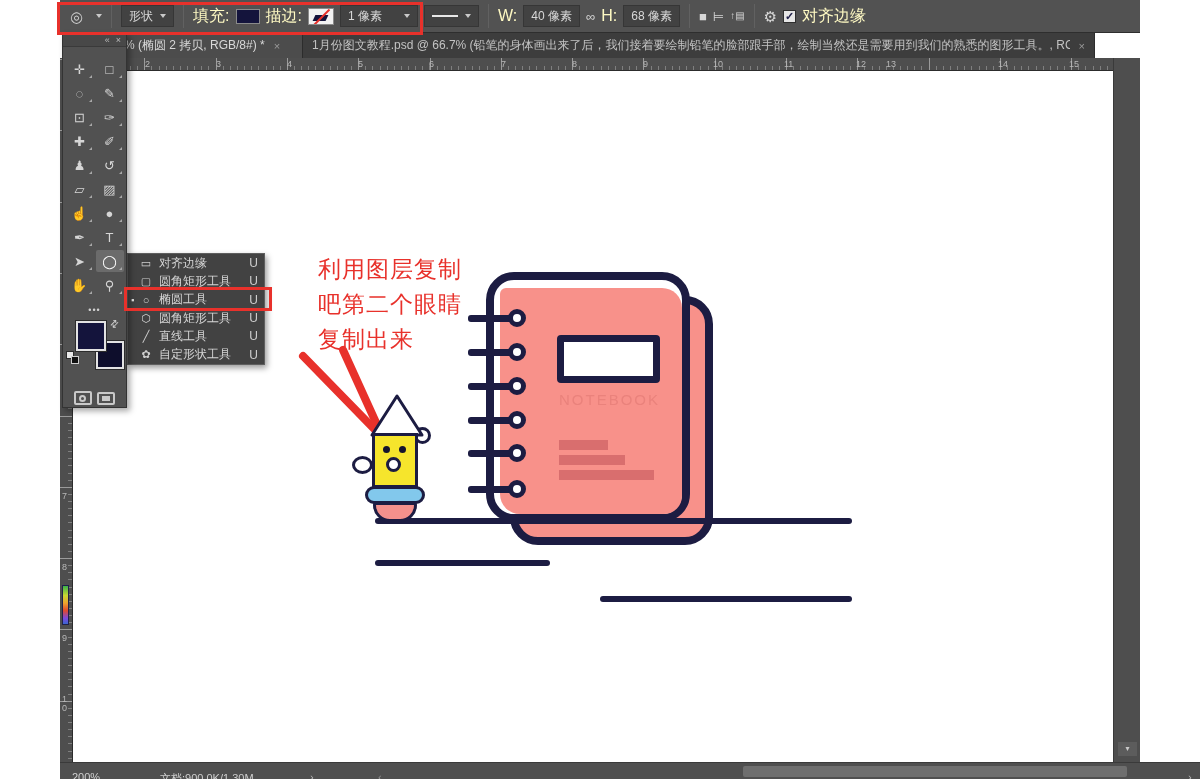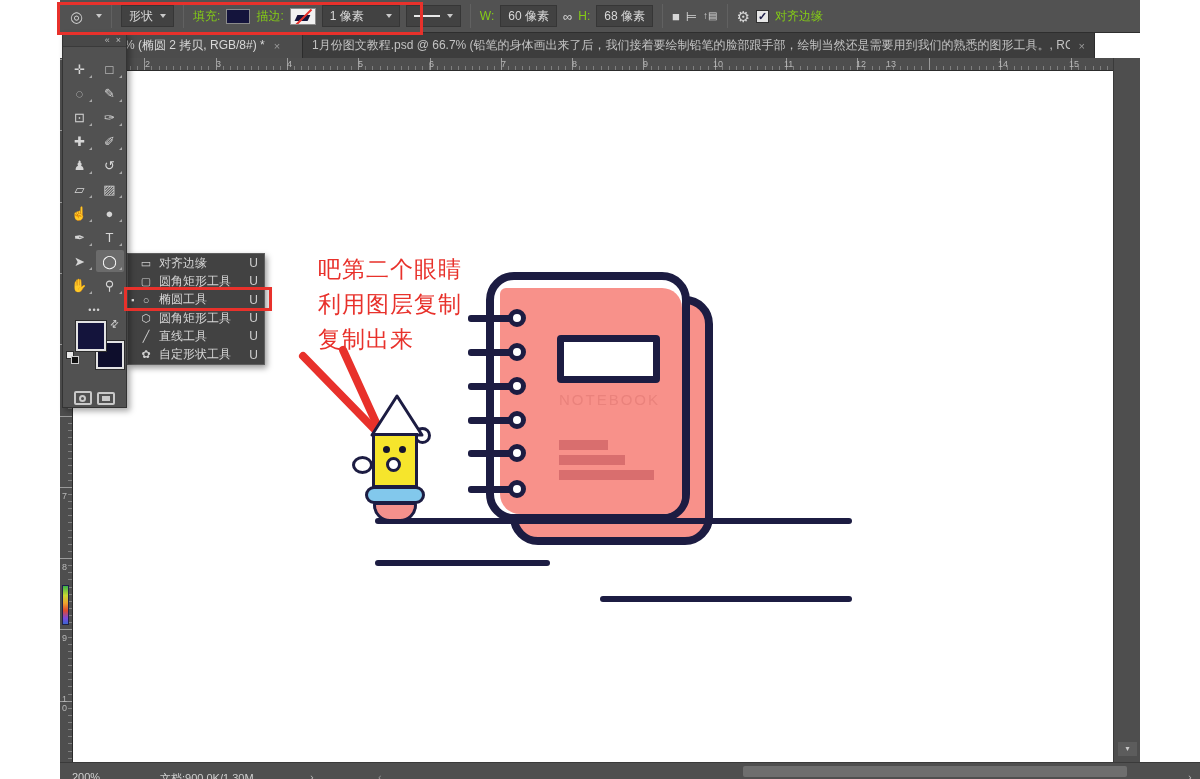--- a/index.html
+++ b/index.html
@@ -4,21 +4,21 @@
 <style>
   *{box-sizing:border-box;margin:0;padding:0;}
   html,body{background:#fff;}
   .screen{position:relative;width:1200px;height:779px;background:#fff;overflow:hidden;
           font-family:"Liberation Sans",sans-serif;}
 
   
   .options-bar{position:absolute;left:60px;top:0;width:1080px;height:33px;background:#525252;
     border-bottom:1px solid #2e2e2e;display:flex;align-items:center;padding-left:10px;gap:6px;z-index:4;}
   .ob-sep{width:1px;height:24px;background:#3c3c3c;border-right:1px solid #616161;margin:0 3px;}
-  .ob-text{color:#84cc16;font-size:12px;white-space:nowrap;}
+  .ob-text{color:#fef9c3;font-size:16px;white-space:nowrap;}
   .ob-box{height:22px;background:#424242;border:1px solid #363636;display:inline-flex;align-items:center;
     padding:0 7px;color:#d8d8d8;font-size:12px;white-space:nowrap;}
   .chev{width:0;height:0;border-left:3px solid transparent;border-right:3px solid transparent;
     border-top:4px solid #c9c9c9;margin-left:7px;}
   .preset-icon{color:#cfcfcf;font-size:15px;line-height:1;}
   .fill-swatch{width:24px;height:15px;background:var(--swatch-navy,#14143c);border:1px solid #8a8a8a;}
   .stroke-swatch{width:26px;height:17px;background:#f2f2f2;border:1px solid #8a8a8a;position:relative;overflow:hidden;}
   .stroke-swatch .bar{position:absolute;left:5px;top:6px;width:13px;height:6px;background:var(--swatch-navy,#14143c);transform:skewX(-25deg);}
   .stroke-swatch .slash{position:absolute;left:11px;top:-3px;width:2px;height:24px;background:var(--red,#e8312b);transform:rotate(45deg);}
   .line-style{width:26px;height:0;border-top:2px solid #e8e8e8;}
@@ -173,21 +173,21 @@
       <span>1 像素</span>
       <span class="chev" style="margin-left:22px"></span>
     </span>
     <span class="ob-box">
       <span class="line-style"></span>
       <span class="chev"></span>
     </span>
     <span class="ob-sep"></span>
     <span class="ob-text">W:</span>
     <span class="ob-box">
-      <span>60 像素</span>
+      <span>40 像素</span>
     </span>
     <span class="ob-icon">∞</span>
     <span class="ob-text">H:</span>
     <span class="ob-box">
       <span>68 像素</span>
     </span>
     <span class="ob-sep"></span>
     <span class="ob-icon">■</span>
     <span class="ob-icon">⊨</span>
     <span class="ob-icon" style="font-size:10px">↑▤</span>
@@ -250,22 +250,22 @@
       <span class="num" style="top: 576px;">9</span>
 
       <span class="num" style="top: 637px;">10</span>
     </div>
   <div class="rainbow-strip"></div>
 
   <div class="canvas-bg"></div>
 
   <div class="annotation">
 
-  <div>吧第二个眼睛</div>
-      <div>利用图层复制</div>
+  <div>利用图层复制</div>
+      <div>吧第二个眼睛</div>
       <div>复制出来</div>
     </div>
 
   <svg class="arrow-svg" width="112" height="132" viewBox="0 0 112 132">
     <line x1="8" y1="28" x2="88" y2="110" stroke="#e8312b" stroke-width="8" stroke-linecap="round"></line>
     <line x1="48" y1="22" x2="88" y2="110" stroke="#e8312b" stroke-width="8" stroke-linecap="round"></line>
     <polygon points="101,127 77,114 92,96" fill="#e8312b"></polygon>
   </svg>
 
   <div class="nb-back"></div>

